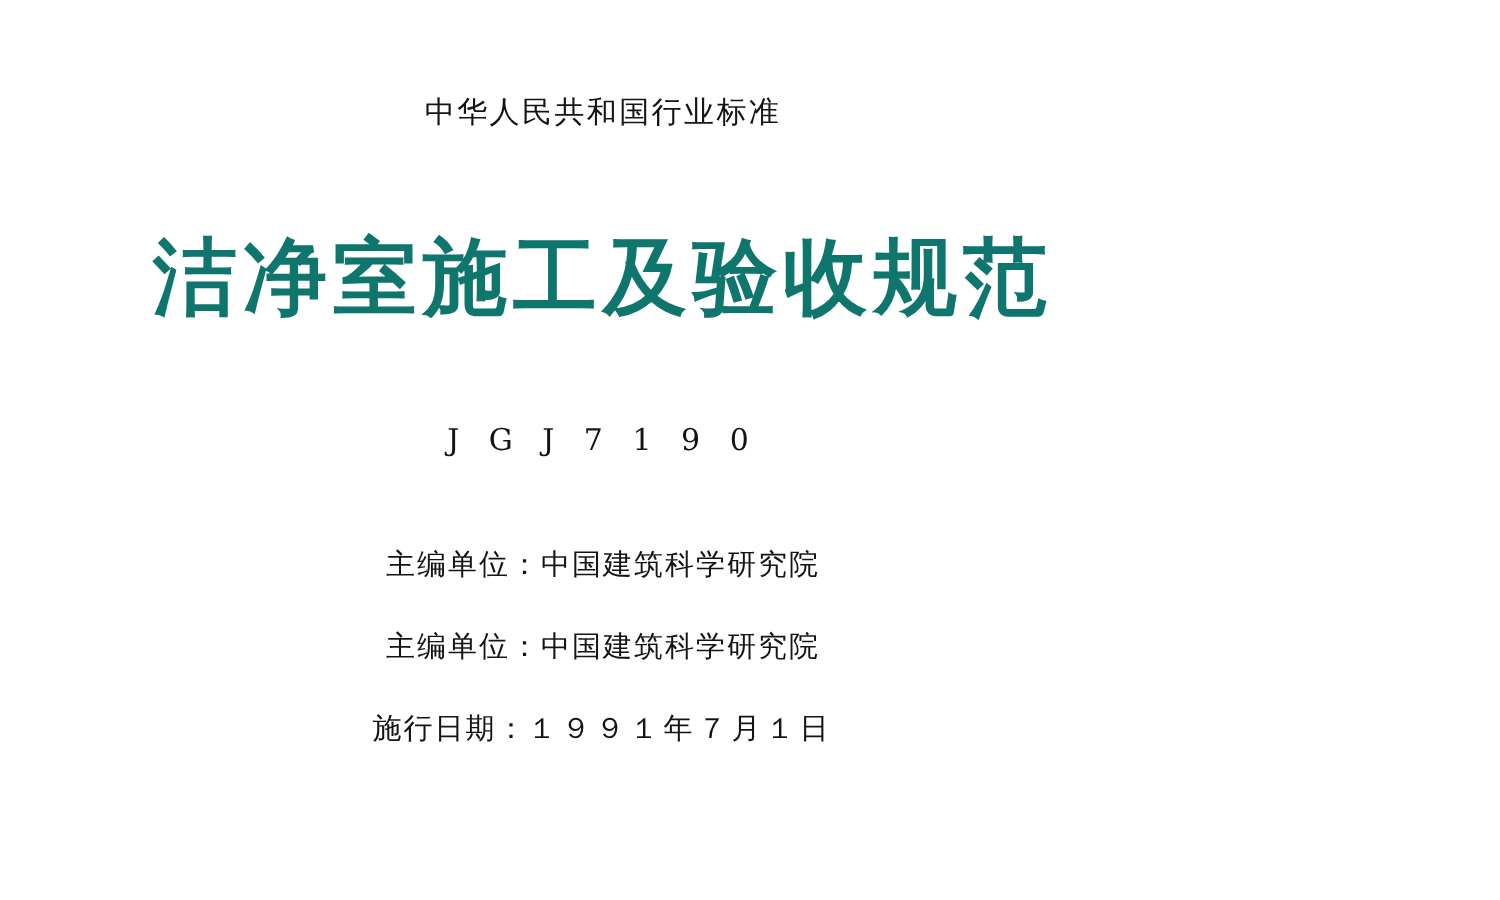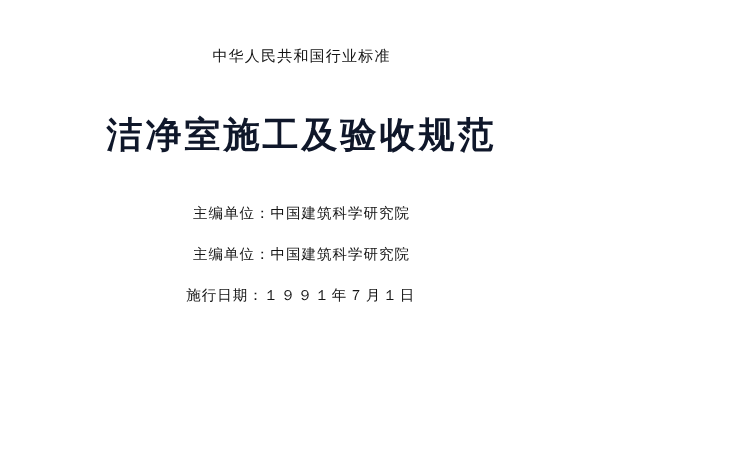--- a/index.html
+++ b/index.html
@@ -26,24 +26,24 @@
   .standard-label {
     margin-top: 47px;
     font-size: 15px;
     letter-spacing: 1.2px;
     color: #141414;
     font-family: "DejaVu Serif", "Liberation Serif", serif;
     white-space: nowrap;
   }
   .doc-title {
     margin-top: 45px;
-    font-size: 36px;
+    font-size: 42px;
     letter-spacing: 3px;
     font-weight: 600;
-    color: #0f172a;
+    color: #0f766e;
     white-space: nowrap;
     font-family: Liberation Serif, serif;
   }
   .doc-code {
     margin-top: 44px;
     font-size: 15px;
     letter-spacing: 5px;
     color: #141414;
     white-space: nowrap;
     font-family: "DejaVu Serif", "Liberation Serif", serif;
@@ -70,20 +70,21 @@
 </style>
 </head>
 <body>
 
 <div class="page">
 
   <div class="standard-label">中华人民共和国行业标准</div>
 
   <div class="doc-title">洁净室施工及验收规范</div>
 
+  <div class="doc-code">J G J 7 1   9 0</div>
 
   <div class="meta-block">
     <div class="meta-line">
       <span>主编单位：</span><span>中国建筑科学研究院</span>
     </div>
     <div class="meta-line">
       <span>主编单位：</span><span>中国建筑科学研究院</span>
     </div>
     <div class="meta-line">
       <span>施行日期：</span><span class="spaced">１９９１年７月１日</span>

